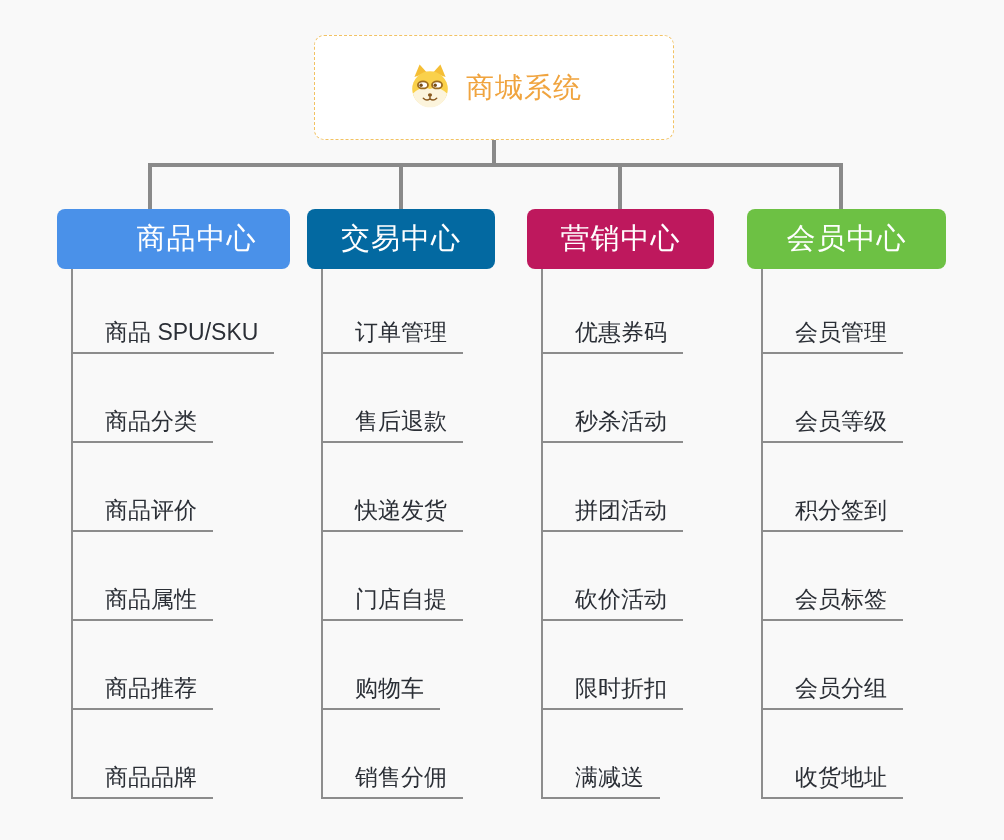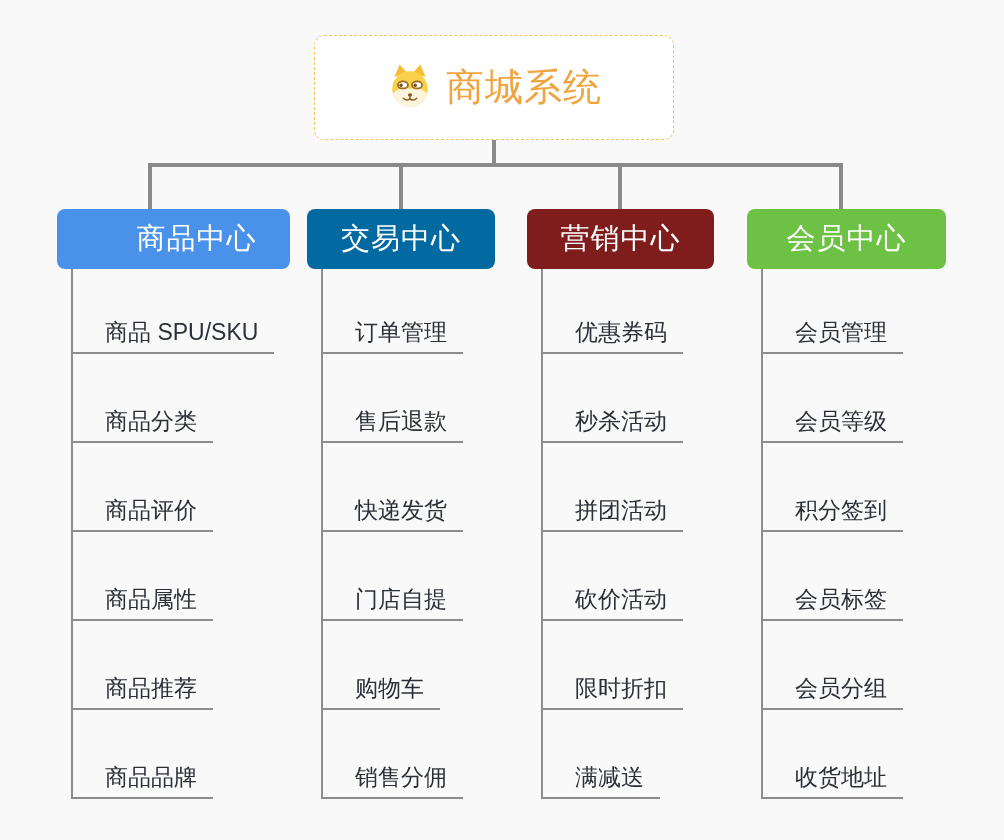--- a/index.html
+++ b/index.html
@@ -36,21 +36,21 @@
     border: 1px dashed #F2C263;
     border-radius: 10px;
     box-sizing: border-box;
     display: flex;
     align-items: center;
     justify-content: center;
     gap: 12px;
     cursor: pointer;
   }
   .root-title {
-    font-size: 38px;
+    font-size: 28px;
     color: #F0A43F;
     letter-spacing: 1px;
     white-space: nowrap;
     font-family: Liberation Serif, serif;
   }
   .root-icon { display: block; }
 
   
   .branch-node {
     position: absolute;
@@ -129,21 +129,21 @@
     </span>
     <span class="root-title">商城系统</span>
   </div>
 
   <div class="branch-node b1" style="background: rgb(74, 145, 233); padding-left: 46px;">
     <span class="branch-label">商品中心</span>
   </div>
   <div class="branch-node b2" style="background: #0369a1;">
     <span class="branch-label">交易中心</span>
   </div>
-  <div class="branch-node b3" style="background: #7f1d1d;">
+  <div class="branch-node b3" style="background: #be185d;">
     <span class="branch-label">营销中心</span>
   </div>
   <div class="branch-node b4" style="background: rgb(109, 193, 68);">
     <span class="branch-label">会员中心</span>
   </div>
 
   <div class="item c1 r1">商品 SPU/SKU</div>
   <div class="item c1 r2">商品分类</div>
   <div class="item c1 r3">商品评价</div>
   <div class="item c1 r4">商品属性</div>

